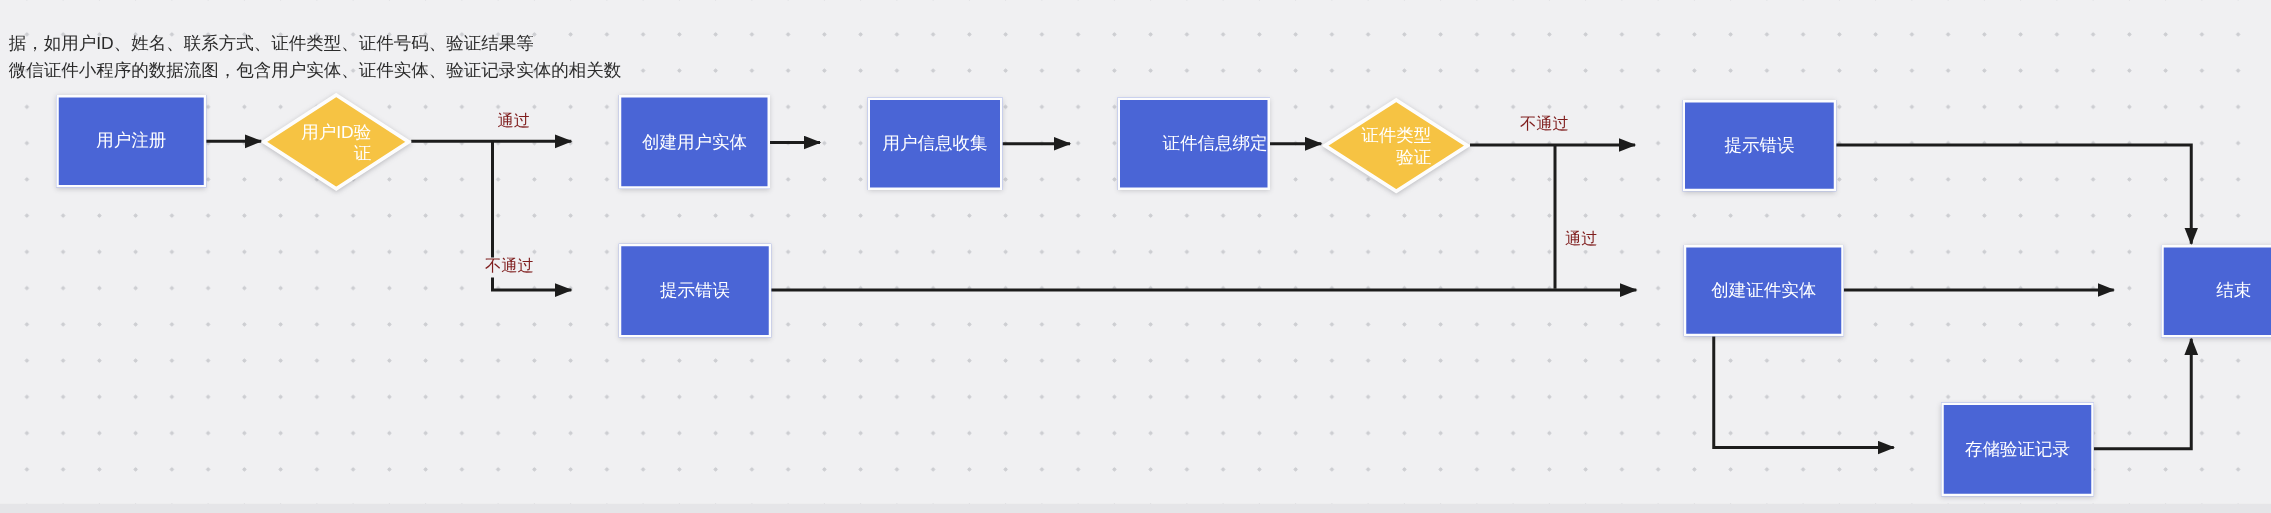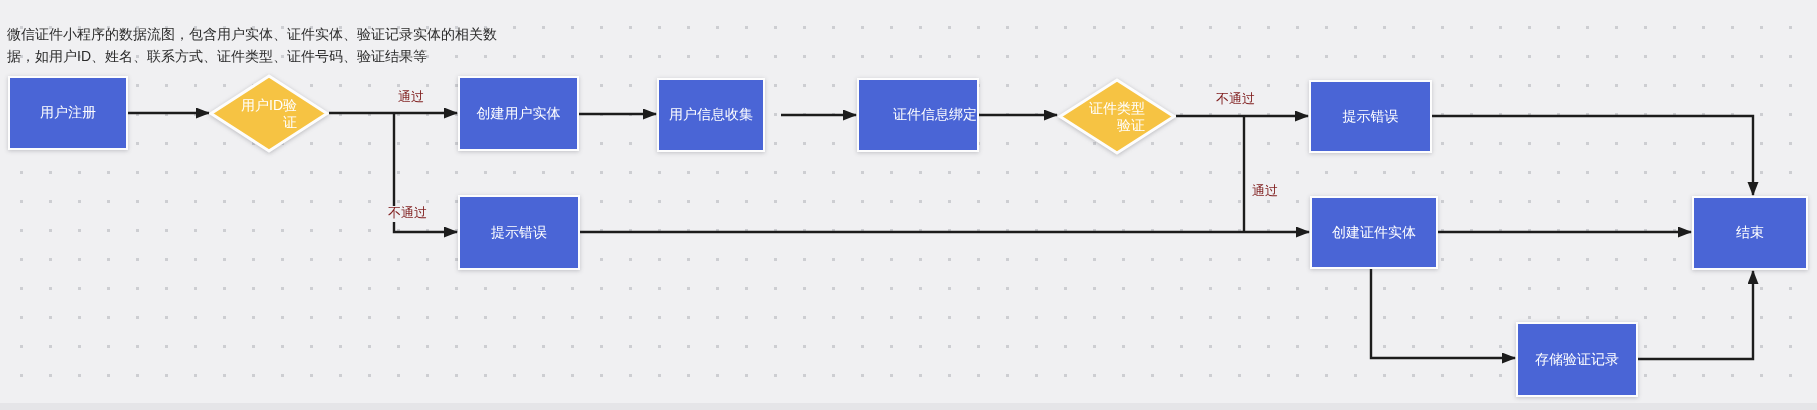--- a/index.html
+++ b/index.html
@@ -16,20 +16,21 @@
   .edges { position:absolute; left:0; top:0; }
   .node {
     position:absolute;
     display:flex; align-items:center; justify-content:center;
     background:#4a65d6;
     color:#ffffff; font-size:14px;
     border:2px solid #fdfdfd;
     box-sizing:border-box;
     box-shadow:0 1px 4px rgba(60,60,70,.25);
     cursor:default;
+    margin-left:37px;
   }
   .diamond-wrap { position:absolute; filter:drop-shadow(0 1px 2px rgba(60,60,70,.30)); }
   .diamond-wrap svg { display:block; }
   .diamond-label {
     position:absolute; inset:0;
     display:flex; align-items:center; justify-content:center;
     text-align:right; color:#ffffff; font-size:14px; line-height:17px;
     white-space:pre-line; pointer-events:none;
   }
   .edge-label {
@@ -45,22 +46,22 @@
     position:absolute; left:0; bottom:0; width:100%; height:7px;
     background:#e5e5e8;
   }
 </style>
 </head>
 <body>
 
 <div class="canvas">
 
   <div class="desc">
+    <div>据，如用户ID、姓名、联系方式、证件类型、证件号码、验证结果等</div>
     <div>微信证件小程序的数据流图，包含用户实体、证件实体、验证记录实体的相关数</div>
-    <div>据，如用户ID、姓名、联系方式、证件类型、证件号码、验证结果等</div>
   </div>
 
   <svg class="edges" width="1817" height="410" viewBox="0 0 1817 410">
     <defs>
       <marker id="arw" markerUnits="userSpaceOnUse" markerWidth="16" markerHeight="14" refX="13" refY="5.5" orient="auto">
         <path d="M0,0 L14,5.5 L0,11 Z" fill="#1c1c1c"></path>
       </marker>
     </defs>
     <g stroke="#1c1c1c" stroke-width="2.4" fill="none">
       <path d="M128 113 H209" marker-end="url(#arw)"></path>

